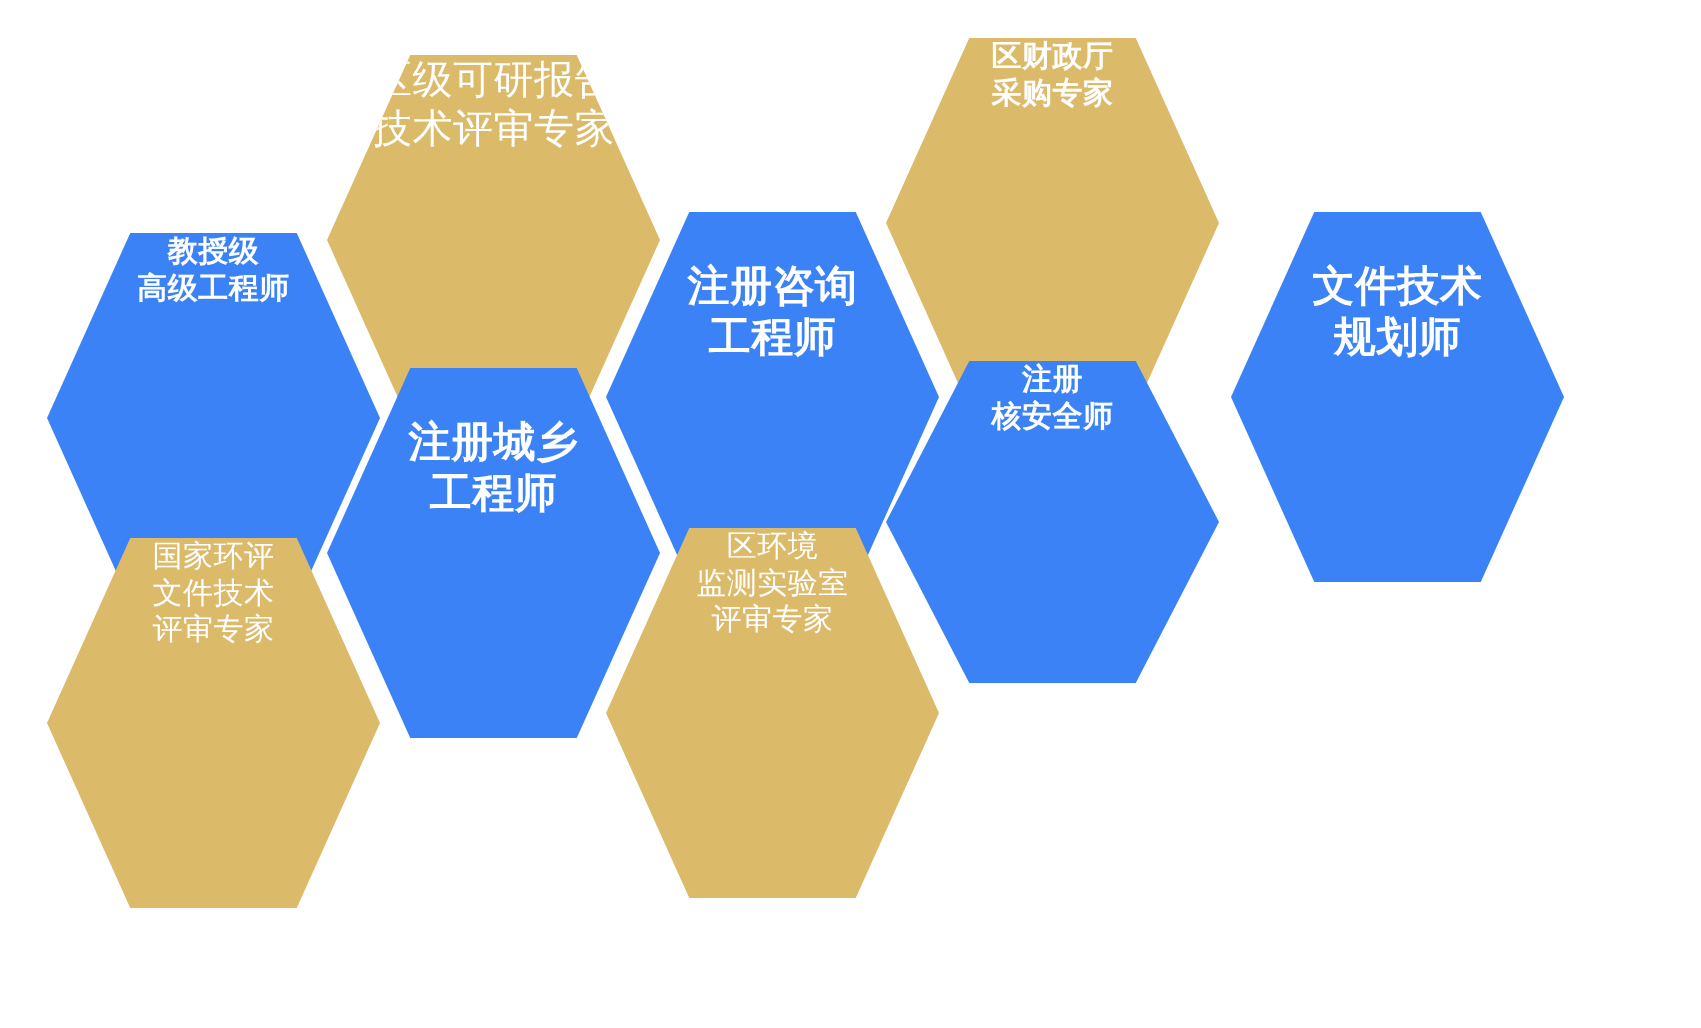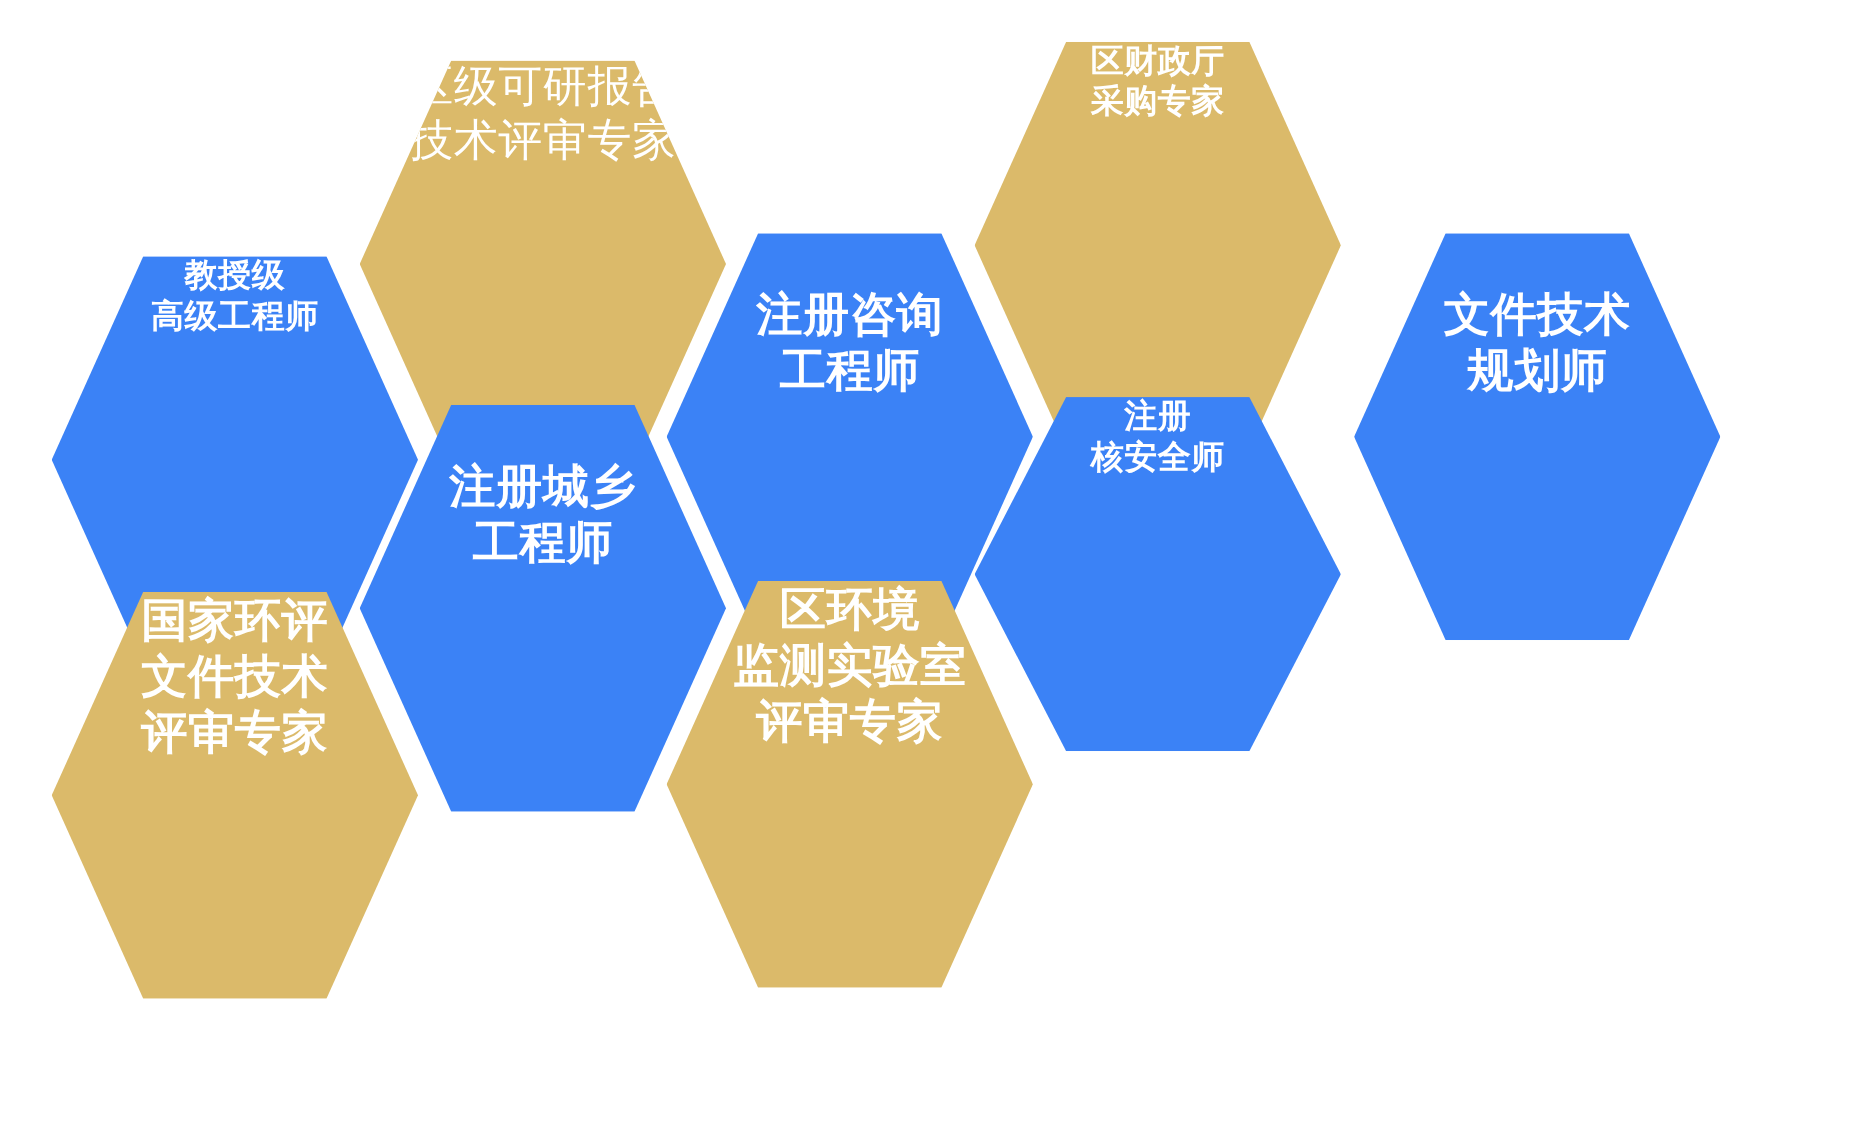--- a/index.html
+++ b/index.html
@@ -35,21 +35,21 @@
     text-align: center;
     line-height: 1.22;
     white-space: pre-line;
     letter-spacing: 0.5px;
     padding: 0 6px;
     user-select: none;
   }
   .sz-lg   { font-size: 30px; font-weight: bold; }
   .sz-md   { font-size: 42px; font-weight: bold; margin-top: 48px; }
   .sz-sm   { font-size: 40px; font-weight: normal; }
-  .sz-xs   { font-size: 42px; font-weight: bold; }
+  .sz-xs   { font-size: 30px; font-weight: normal; }
 </style>
 </head>
 <body>
 
 <div id="stage">
 
   <div class="hex teal" style="left:47px; top:233px; width:333px; height:370px;">
     <span class="hex-label sz-lg">教授级
 高级工程师</span>
   </div>

